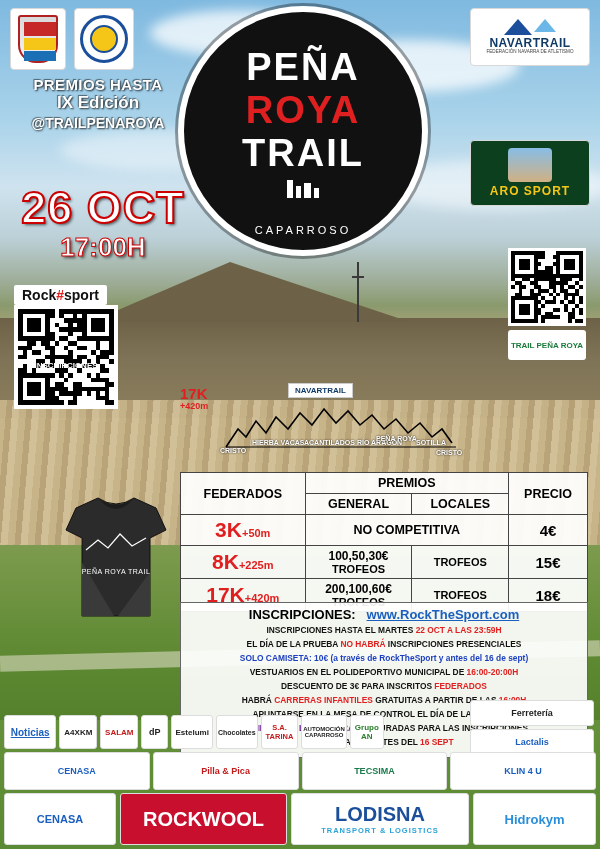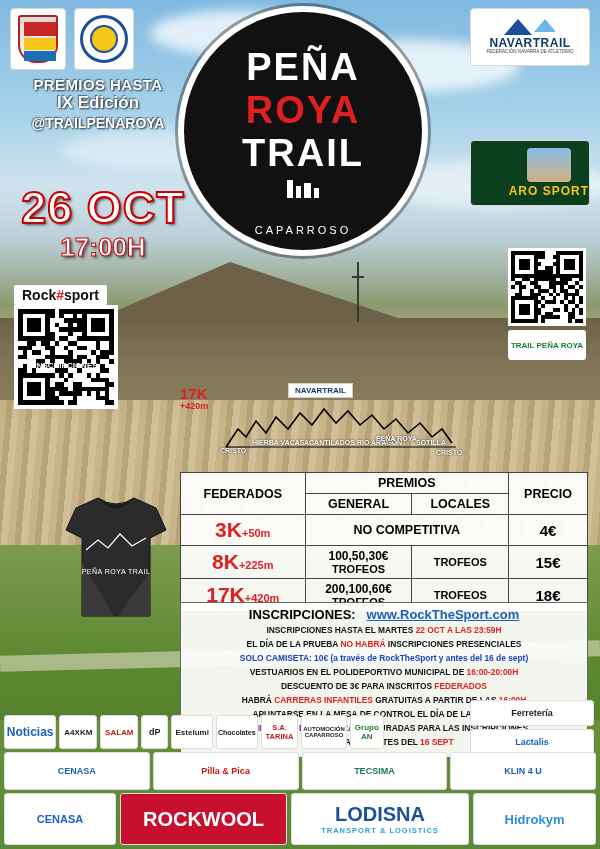--- a/index.html
+++ b/index.html
@@ -254,21 +254,21 @@
   <div class="logo-box tr-nav">
     <div style="text-align:center;line-height:1;">
       <div style="display:flex;justify-content:center;gap:2px;margin-bottom:2px;">
         <div style="width:0;height:0;border-left:14px solid transparent;border-right:14px solid transparent;border-bottom:16px solid #1b4f9c;"></div>
         <div style="width:0;height:0;border-left:11px solid transparent;border-right:11px solid transparent;border-bottom:13px solid #6bb7e8;"></div>
       </div>
       <div style="font-size:12px;font-weight:bold;color:#103a66;letter-spacing:.5px;">NAVARTRAIL</div>
       <div style="font-size:4.6px;color:#444;margin-top:1px;">FEDERACIÓN NAVARRA DE ATLETISMO</div>
     </div>
   </div>
-  <div class="logo-box tr-aro" style="background:#0c3f1e;justify-content:flex-end;">
+  <div class="logo-box tr-aro" style="background:#0c3f1e;">
     <div style="text-align:center;">
       <div style="width:44px;height:34px;margin:0 auto;border-radius:4px;background:linear-gradient(180deg,#88bde6,#d0b083);"></div>
       <div style="font-size:12px;font-weight:bold;color:#f5c518;letter-spacing:1px;margin-top:2px;">ARO SPORT</div>
     </div>
   </div>
 
   <div id="premios-block">
     <div class="ph">PREMIOS HASTA</div>
     <div class="edicion">IX Edición</div>
     <div class="handle">@TRAILPENAROYA</div>
@@ -1197,21 +1197,21 @@
         <div class="line"><span>REALIZADAS ANTES DEL </span><span class="red">16 SEPT</span></div>
       </div>
   </div>
 
   <div id="spon-mid">
     <div class="sp" style="height:26px;font-size:9px;">Ferretería</div>
     <div class="sp" style="height:26px;font-size:9px;color:#1b5fbf;">Lactalis</div>
   </div>
 
   <div id="spon-row0">
-    <div class="sp" style="flex:1.4;font-size:12px;color:#1b5fbf;">Noticias</div>
+    <div class="sp" style="flex:1.4;font-size:10px;color:#1b5fbf;text-decoration:underline;">Noticias</div>
     <div class="sp" style="flex:1;font-size:8px;">A4XKM</div>
     <div class="sp" style="flex:1;font-size:8px;color:#c41a1a;">SALAM</div>
     <div class="sp" style="flex:.7;font-size:9px;">dP</div>
     <div class="sp" style="flex:1.1;font-size:8px;">Estelumi</div>
     <div class="sp" style="flex:1.1;font-size:7px;">Chocolates</div>
     <div class="sp" style="flex:1;font-size:7.5px;color:#c41a1a;">S.A. TARINA</div>
     <div class="sp" style="flex:1.2;font-size:6px;">AUTOMOCIÓN CAPARROSO</div>
     <div class="sp" style="flex:.9;font-size:8px;color:#2a7d2a;">Grupo AN</div>
   </div>
 

